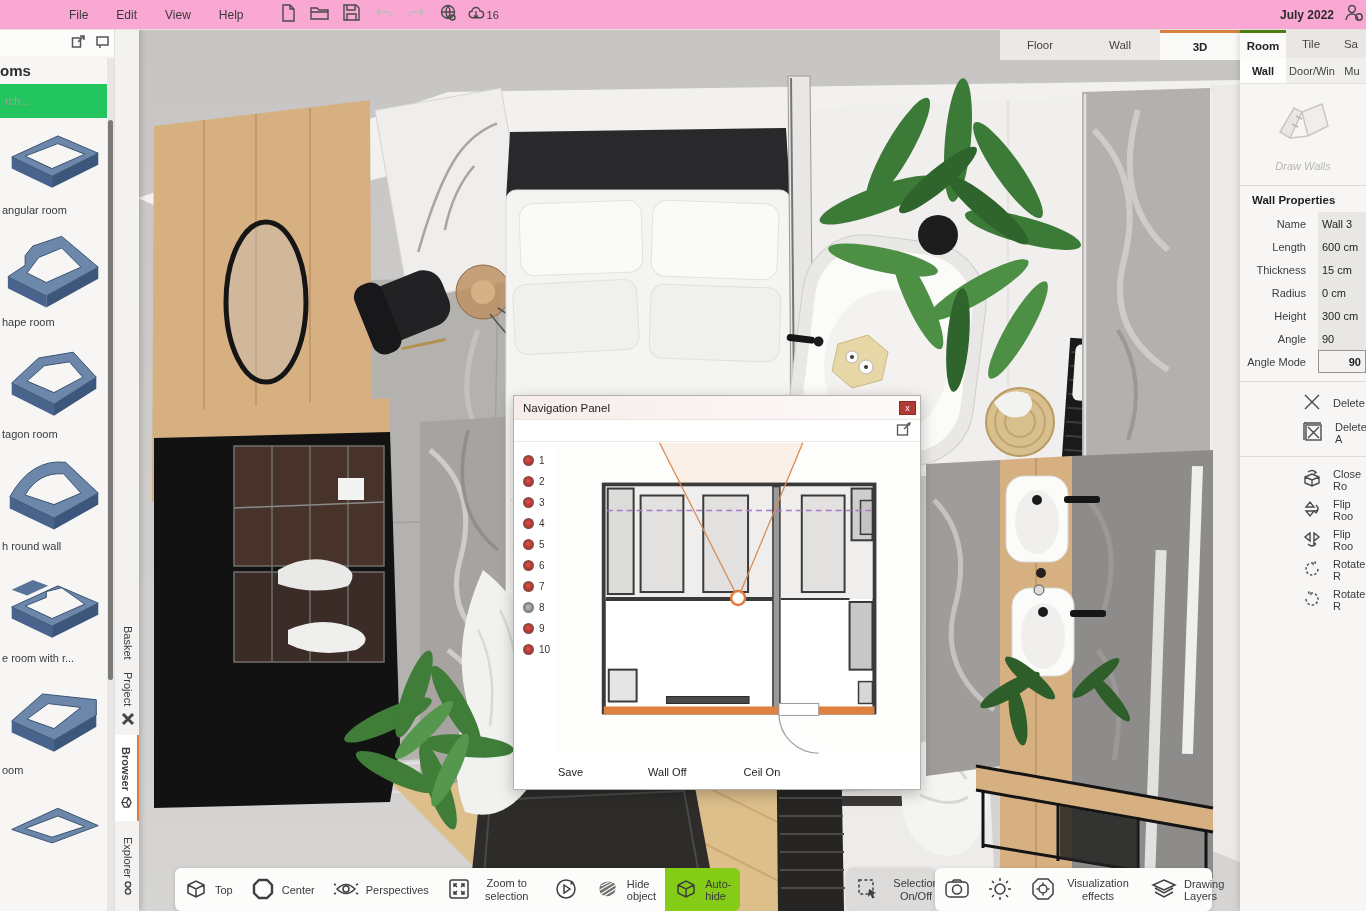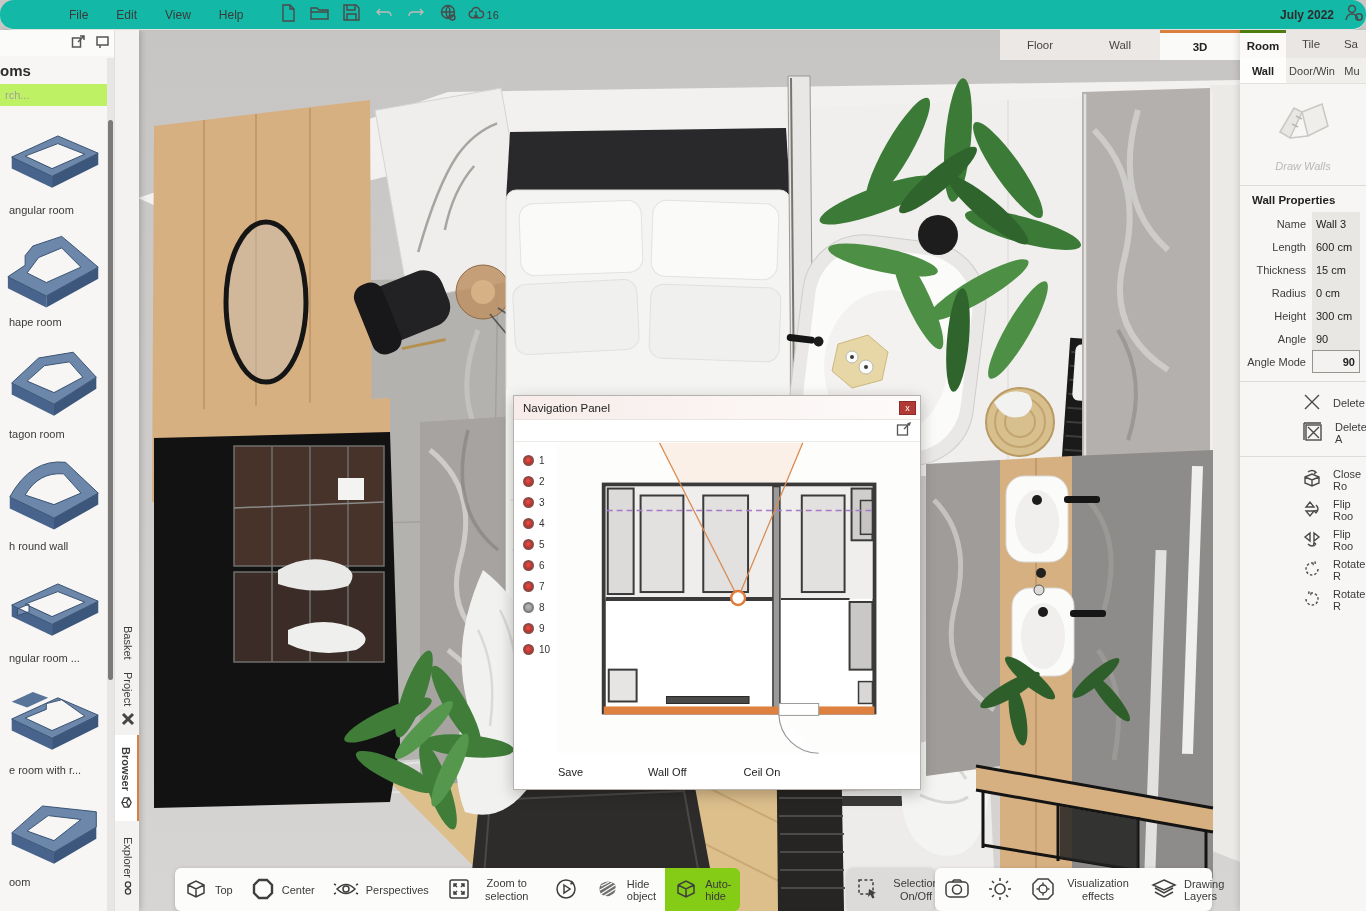--- a/index.html
+++ b/index.html
@@ -1,46 +1,46 @@
 <!DOCTYPE html>
 <html><head>
 <meta charset="utf-8">
 <style>
   * { margin:0; padding:0; box-sizing:border-box; }
   html,body { width:1366px; height:911px; overflow:hidden; background:#c9c8c6;
               font-family:"Liberation Sans", sans-serif; color:#333; }
   .abs { position:absolute; }
 
   
-  #menubar { position:absolute; left:0; top:0; width:1366px; height:30px; background:#14b8a6;
-             border-bottom:1px solid #e3e1df; display:flex; align-items:center; z-index:40;border-radius:14px; }
+  #menubar { position:absolute; left:0; top:0; width:1366px; height:30px; background:#f9a8d4;
+             border-bottom:1px solid #e3e1df; display:flex; align-items:center; z-index:40; }
   .menu-item { font-size:12px; color:#3a3a3a; padding:0 14px; cursor:default; }
   .mbtn { width:26px; height:22px; display:flex; align-items:center; justify-content:center; margin:0 3px; }
   .mbtn svg { stroke:#4a4a4a; fill:none; stroke-width:1.4; }
   .mbtn.disabled svg { stroke:#bdbbb9; }
   #dl-count { font-size:11px; color:#3a3a3a; margin-left:1px; }
   #date-label { font-size:12px; font-weight:bold; color:#2c2c2c; margin-left:auto; }
   #user-btn { width:22px; height:22px; margin:0 0 0 10px; display:flex; align-items:center; }
 
   
   #rooms-panel { position:absolute; left:0; top:30px; width:139px; height:881px; background:#f7f6f5;
                  box-shadow:2px 0 6px rgba(0,0,0,.18); z-index:30; overflow:hidden; }
   #rp-winbar { height:26px; display:flex; align-items:center; justify-content:flex-end; gap:9px;
                padding-right:6px; background:#fbfbfa; }
   #rp-winbar svg { stroke:#555; fill:none; stroke-width:1.5; }
   #rp-title-row { height:28px; display:flex; align-items:center; padding:0 10px 0 0; }
   #rp-title { font-size:15px; font-weight:bold; color:#2e2e2e; }
   #rp-chevron { margin-left:auto; }
-  #rp-search { display:block; width:107px; height:22px; border:none; background:#bef264;
+  #rp-search { display:block; width:107px; height:34px; border:none; background:#22c55e;
                font-size:11px; padding:8px 5px; color:#555; outline:none; }
   #rp-search::placeholder { color:#a2a09e; }
   #room-list { position:absolute; left:0; top:80px; width:107px; }
   .room-item { height:112px; display:flex; flex-direction:column; align-items:stretch; }
   .room-item svg { margin:4px auto 0; display:block; }
-  .room-label { font-size:11px; color:#3a3a3a; padding-left:9px; white-space:nowrap; overflow:hidden; }
+  .room-label { font-size:11px; color:#3a3a3a; padding-left:2px; white-space:nowrap; overflow:hidden; }
   #rp-scroll-track { position:absolute; left:107px; top:28px; width:7px; height:853px; background:#e7e6e4; }
   #rp-scroll-thumb { position:absolute; left:1px; top:62px; width:5px; height:560px; background:#7b7a78; border-radius:3px; }
   #vtab-strip { position:absolute; left:114px; top:0; width:25px; height:881px; background:#f3f2f0;
                 border-left:1px solid #e2e0de; }
   .vtab { position:absolute; left:0; width:25px; writing-mode:vertical-lr; display:flex; align-items:center;
           justify-content:center; font-size:11px; color:#3c3c3c; gap:5px; }
   .vtab.active { background:#ffffff; font-weight:bold; border-right:3px solid #d9803f; width:25px; }
   .vtab svg { transform:rotate(90deg); }
 
   
@@ -48,21 +48,21 @@
                  z-index:30; overflow:hidden; box-shadow:-2px 0 6px rgba(0,0,0,.12); }
   #rpt1 { height:28px; display:flex; background:#e9e6e3; font-size:11.5px; }
   #rpt1 .tab, #rpt2 .tab { display:flex; align-items:center; justify-content:center; color:#444; }
   #rpt1 .tab.active { background:#fbfaf9; font-weight:bold; border-top:3px solid #4d7c0f; color:#222; }
   #rpt2 { height:26px; display:flex; background:#f1efec; font-size:11px; border-bottom:1px solid #e3e1de; }
   #rpt2 .tab.active { background:#fdfdfc; font-weight:bold; color:#222; }
   #draw-walls { height:102px; display:flex; flex-direction:column; align-items:center; justify-content:center; gap:6px;
                 border-bottom:1px solid #dedcd9;font-style:italic; }
   #draw-walls-label { font-size:11px; color:#b9b7b4; }
   #wall-props-title { font-size:11.5px; font-weight:bold; color:#222; padding:8px 0 6px 12px; }
-  .fieldrow { height:23px; display:flex; align-items:center; }
+  .fieldrow { height:23px; display:flex; align-items:center;justify-content:space-between; }
   .fieldrow .flabel { width:72px; text-align:right; font-size:11px; color:#3c3c3c; padding-right:6px; }
   .fieldrow .fval { width:48px; height:23px; background:#e9e7e4; font-size:11px; color:#222;
                     display:flex; align-items:center; padding:0 4px; }
   .fieldrow .fval.boxed { background:#f4f2f0; border:1px solid #97938e; font-weight:bold; justify-content:flex-end; }
   .rp-div { border-top:1px solid #dedcd9; margin-top:8px; }
   .actrow { height:30px; display:flex; align-items:center; padding-left:62px; gap:11px; font-size:11px; color:#3a3a3a; }
   .actrow svg { flex:0 0 auto; stroke:#4a4a4a; fill:none; stroke-width:1.4; }
 
   
   #view-tabs { position:absolute; left:1000px; top:30px; width:240px; height:30px; display:flex;
@@ -451,30 +451,20 @@
     </div>
     <div class="room-item">
       <span>
           <svg width="100" height="90" viewBox="0 0 104 92">
         <path d="M6,48 L52,70 L52,82 L6,60 Z" fill="#49648c"></path>
             <path d="M52,70 L98,44 L98,56 L52,82 Z" fill="#3d567c"></path>
         <path fill-rule="evenodd" d="M6,48 Q28,8 64,12 L98,44 L52,70 Z M22,46 Q36,22 62,24 L80,44 L52,56 Z" fill="#6d87aa" stroke="#35506f"></path>
           </svg>
         </span>
       <span class="room-label">h round wall</span>
-    </div>
-    <div class="room-item">
-      <span>
-          <svg width="100" height="90" viewBox="0 0 104 92">
-        <path d="M8,44 L50,64 L50,76 L8,56 Z" fill="#49648c"></path>
-            <path d="M50,64 L98,40 L98,52 L50,76 Z" fill="#3d567c"></path>
-        <path fill-rule="evenodd" d="M8,44 L56,22 L98,40 L50,64 Z M22,43 L56,30 L84,41 L50,56 Z M14,48 L26,43 L26,51 L14,55 Z" fill="#6d87aa" stroke="#35506f"></path>
-          </svg>
-        </span>
-      <span class="room-label">ngular room ...</span>
     </div>
     <div class="room-item">
       <span>
           <svg width="100" height="90" viewBox="0 0 104 92">
         <path d="M8,46 L50,66 L50,78 L8,58 Z" fill="#49648c"></path>
             <path d="M50,66 L98,42 L98,54 L50,78 Z" fill="#3d567c"></path>
         <path d="M8,28 L30,18 L46,24 L24,34 Z" fill="#597499"></path>
         <path fill-rule="evenodd" d="M8,46 L56,24 L98,42 L50,66 Z M22,45 L44,36 L44,30 L60,26 L84,43 L50,58 Z" fill="#6d87aa" stroke="#35506f"></path>
           </svg>
         </span>

